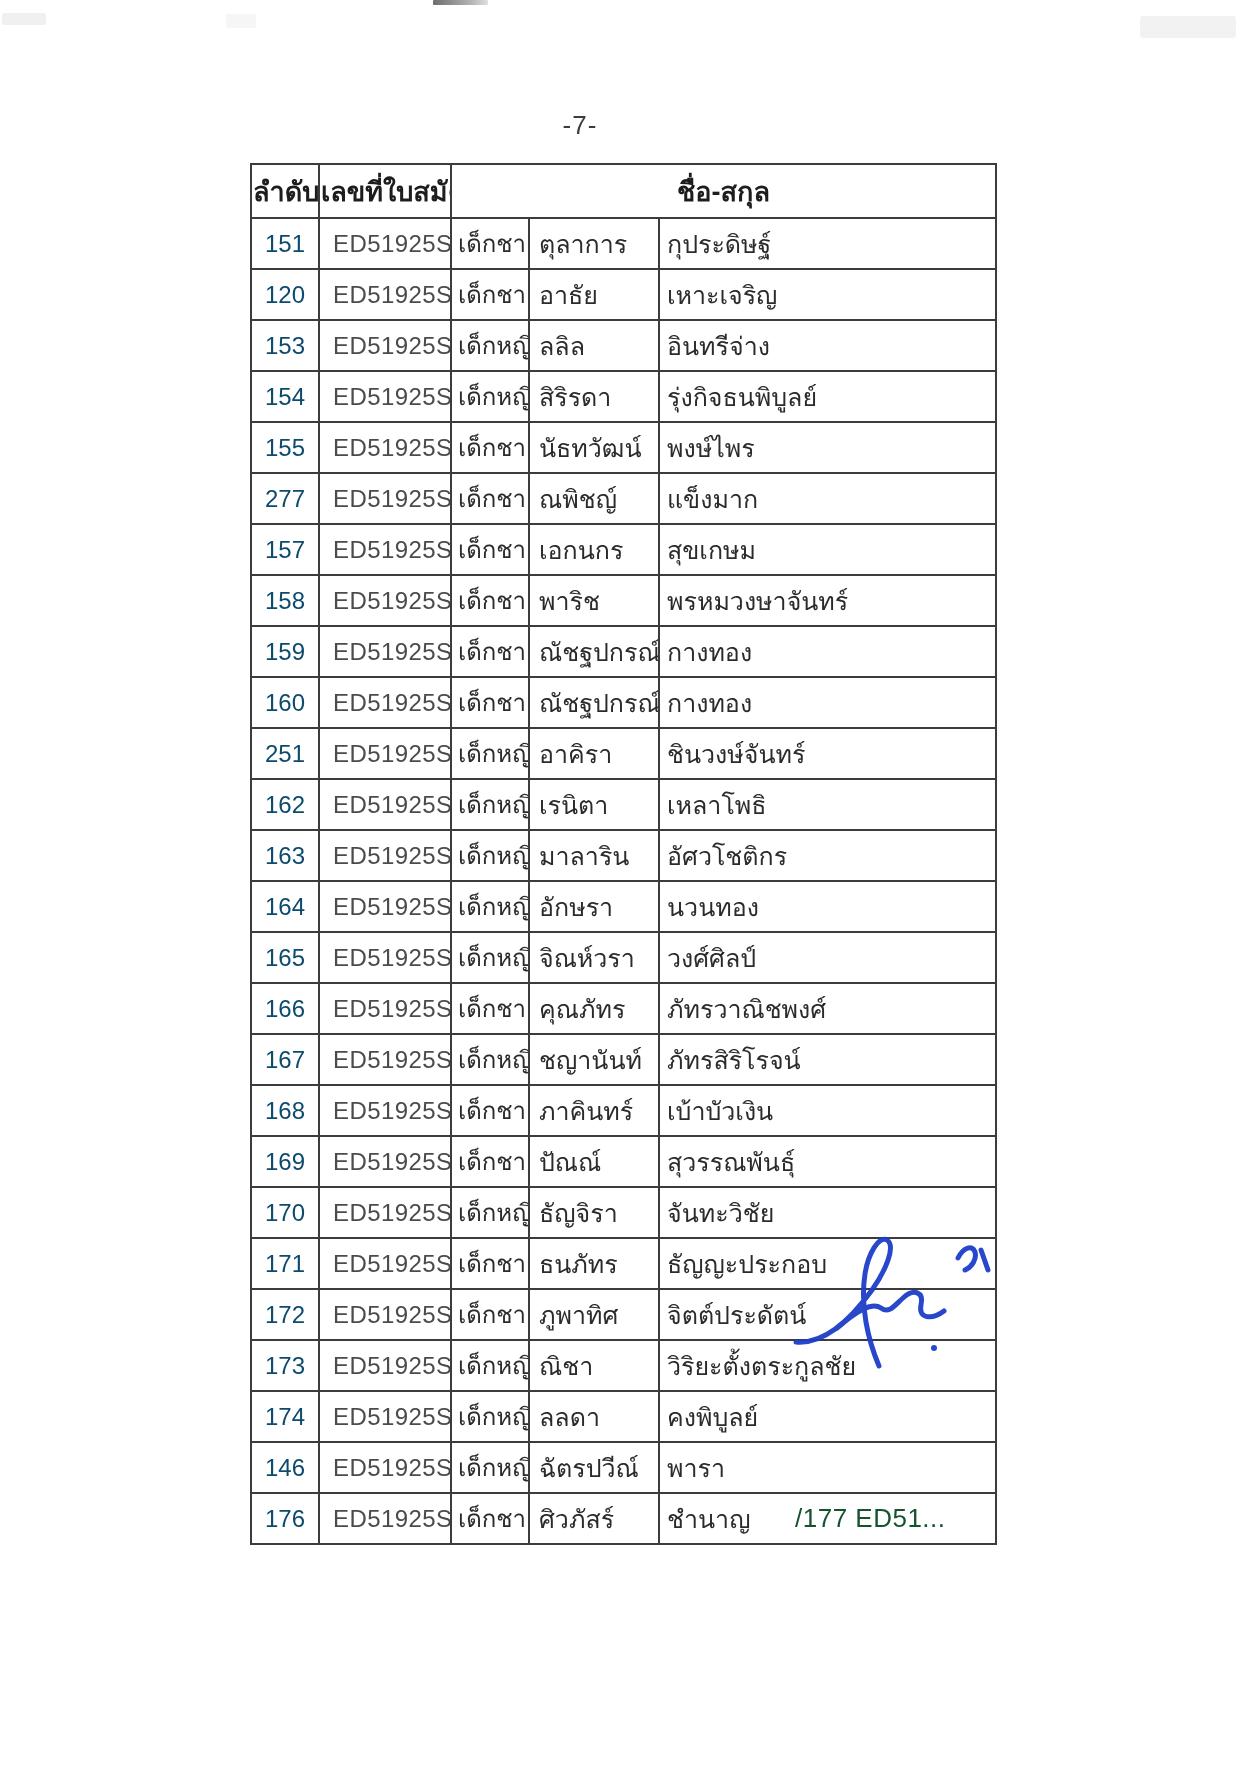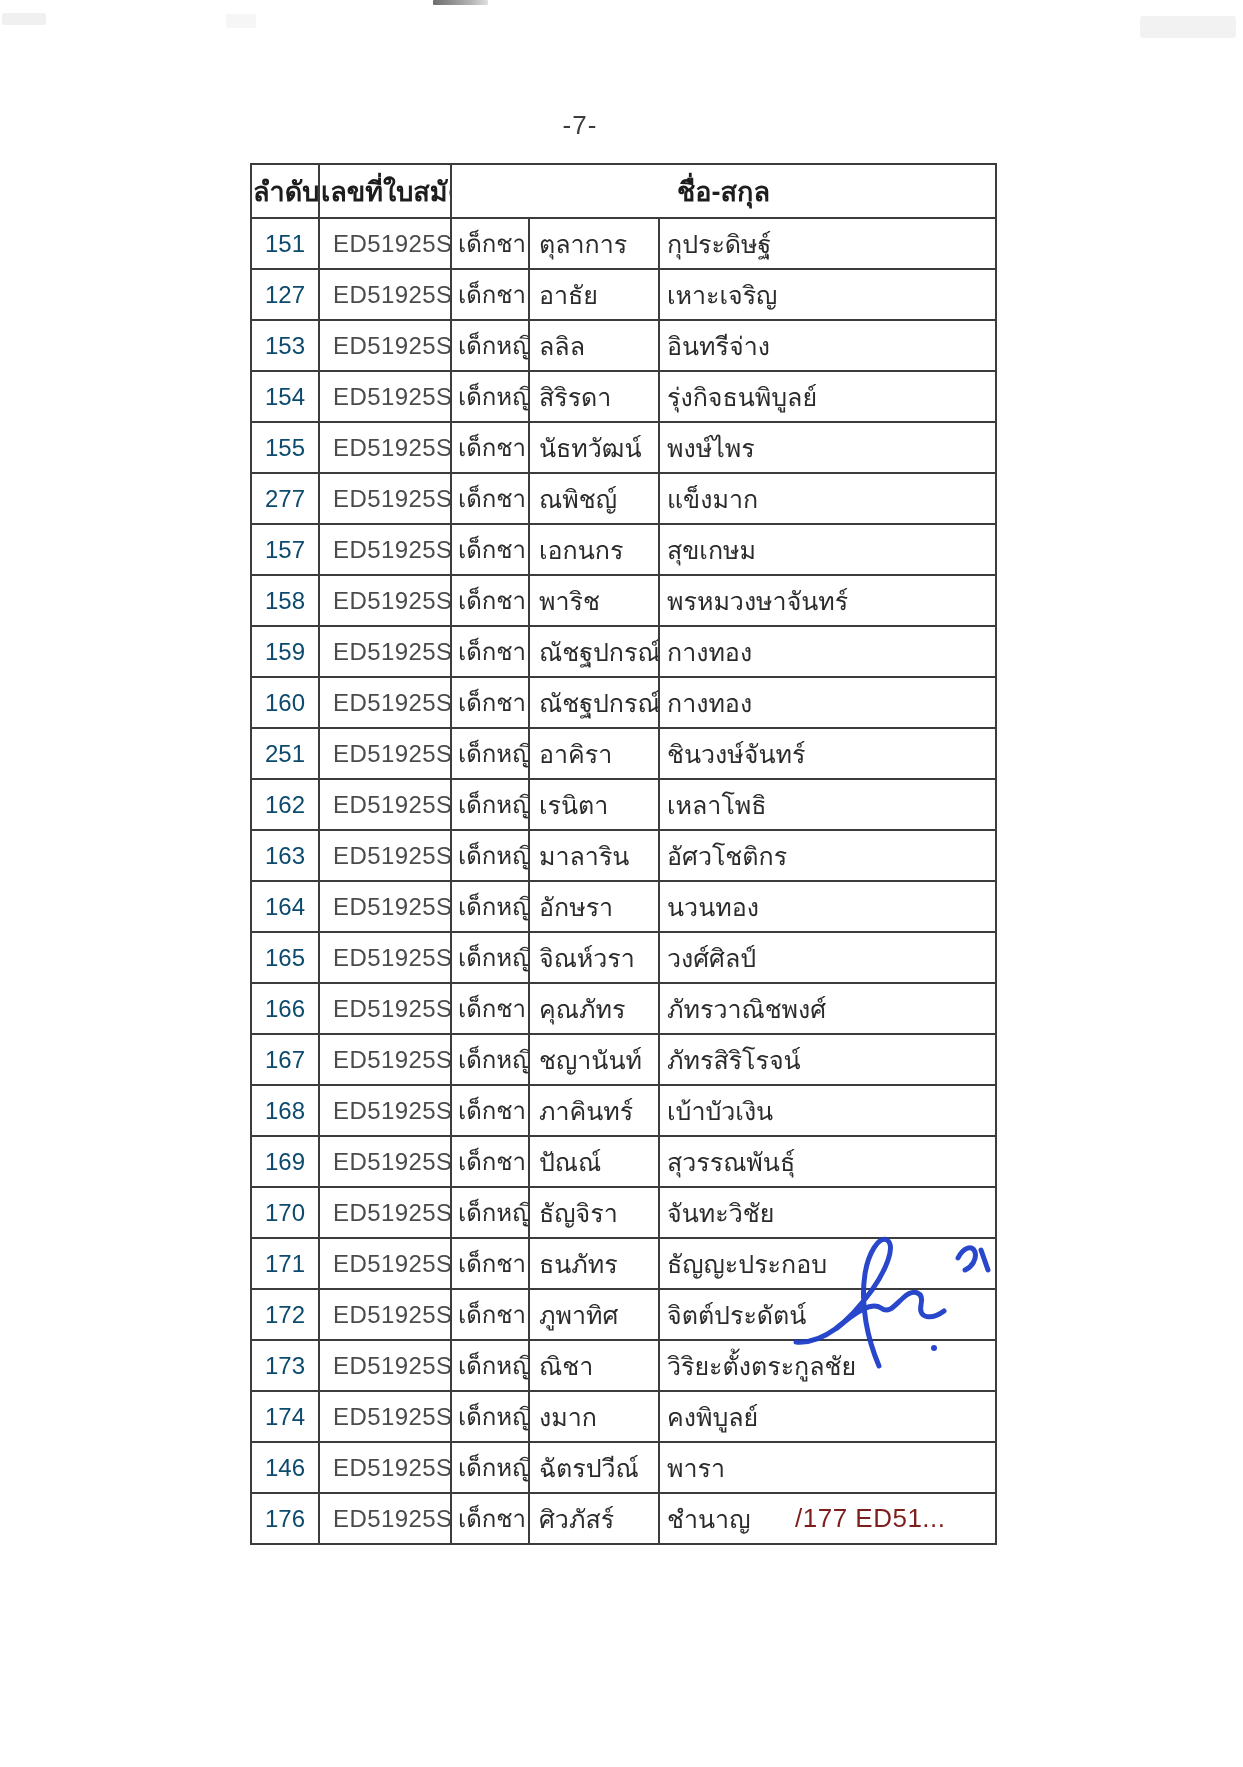--- a/index.html
+++ b/index.html
@@ -50,21 +50,21 @@
   .roster tbody td{height:47px;vertical-align:middle;font-size:25px;color:#2b2b2b;}
   .roster td.c0{text-align:center;font-size:24px;color:#0c4a6e;}
   .roster td.c1{padding-left:13px;font-family:"Liberation Sans",sans-serif;
     color:#4b4b4b;font-size:24px;letter-spacing:.4px;}
   .roster td.c2{padding-left:6px;font-size:24px;}
   .roster td.c3{padding-left:9px;}
   .roster td.c4{padding-left:7px;}
 
   .footer-note{
     position:absolute;left:795px;top:1503px;
-    font-size:26px;color:#7f1d1d;letter-spacing:.5px;
+    font-size:26px;color:#14532d;letter-spacing:.5px;
   }
 
   .signature{position:absolute;left:782px;top:1228px;width:235px;height:155px;}
 </style>
 </head>
 <body>
 
 <div class="page">
 
   <div class="artifact a-dash"></div>
@@ -91,21 +91,21 @@
     </thead>
     <tbody>
         <tr>
           <td class="c0">151</td>
           <td class="c1">ED51925S00229</td>
           <td class="c2">เด็กชาย</td>
           <td class="c3">ตุลาการ</td>
           <td class="c4">กุประดิษฐ์</td>
         </tr>
         <tr>
-          <td class="c0">127</td>
+          <td class="c0">120</td>
           <td class="c1">ED51925S00230</td>
           <td class="c2">เด็กชาย</td>
           <td class="c3">อาธัย</td>
           <td class="c4">เหาะเจริญ</td>
         </tr>
         <tr>
           <td class="c0">153</td>
           <td class="c1">ED51925S00232</td>
           <td class="c2">เด็กหญิง</td>
           <td class="c3">ลลิล</td>
@@ -248,21 +248,21 @@
           <td class="c0">173</td>
           <td class="c1">ED51925S00268</td>
           <td class="c2">เด็กหญิง</td>
           <td class="c3">ณิชา</td>
           <td class="c4">วิริยะตั้งตระกูลชัย</td>
         </tr>
         <tr>
           <td class="c0">174</td>
           <td class="c1">ED51925S00270</td>
           <td class="c2">เด็กหญิง</td>
-          <td class="c3">งมาก</td>
+          <td class="c3">ลลดา</td>
           <td class="c4">คงพิบูลย์</td>
         </tr>
         <tr>
           <td class="c0">146</td>
           <td class="c1">ED51925S00271</td>
           <td class="c2">เด็กหญิง</td>
           <td class="c3">ฉัตรปวีณ์</td>
           <td class="c4">พารา</td>
         </tr>
         <tr>

